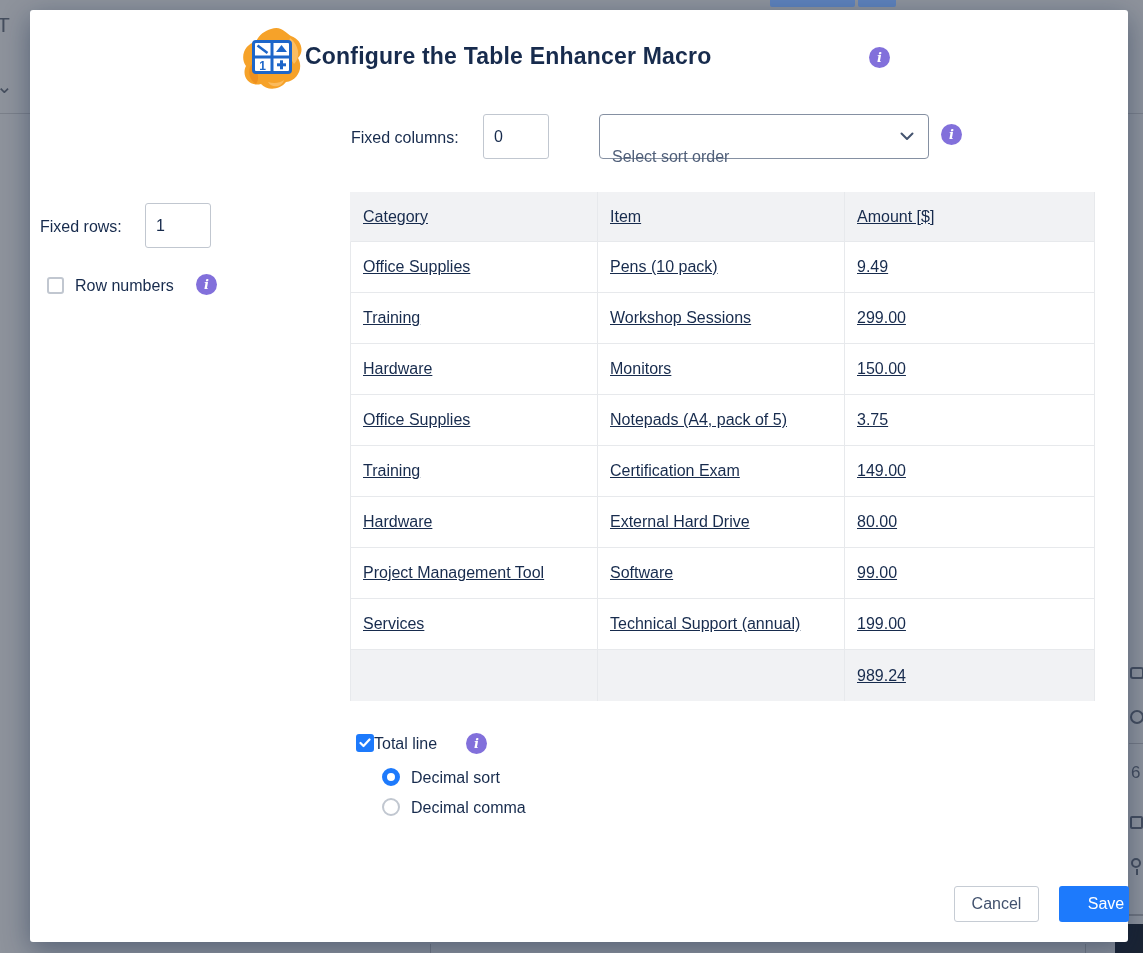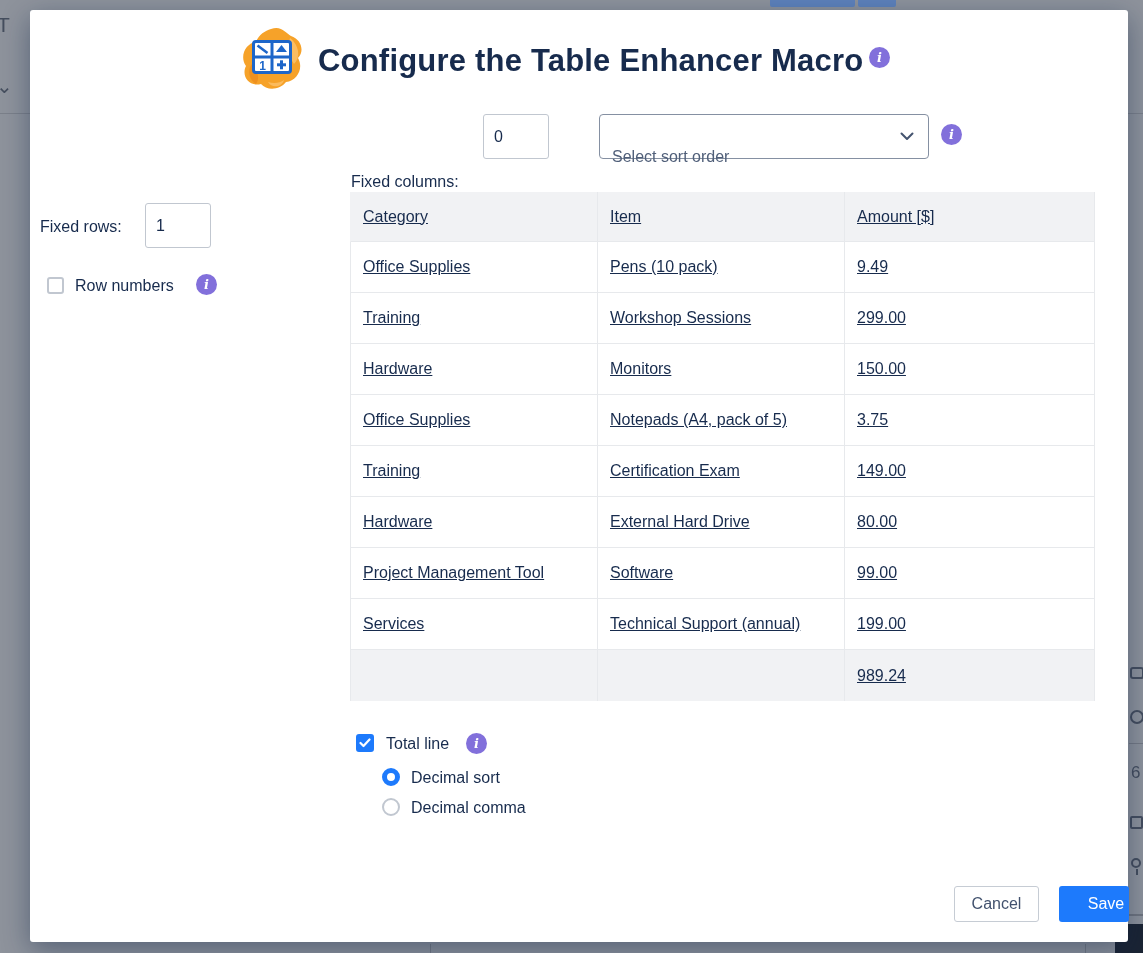--- a/index.html
+++ b/index.html
@@ -43,34 +43,34 @@
   .bg-dark-corner{left:1115px;top:924px;width:28px;height:29px;background:#1B2433;border-radius:10px 0 0 0;}
 
   
   .modal{
     position:absolute;left:30px;top:10px;width:1098px;height:932px;
     background:#fff;border-radius:3px;
     box-shadow:0 8px 28px rgba(9,30,66,.42);
   }
 
   .macro-icon{position:absolute;left:210px;top:16px;width:64px;height:64px;}
-  .dlg-title{position:absolute;left:288px;top:33px;font-size:31px;font-weight:700;letter-spacing:.2px;color:var(--navy);}
+  .dlg-title{position:absolute;left:275px;top:33px;font-size:23px;font-weight:700;letter-spacing:.2px;color:var(--navy);}
   .info-icon{
     position:absolute;width:21px;height:21px;border-radius:50%;
     background:var(--purple);color:#fff;
     display:flex;align-items:center;justify-content:center;
     font-family:"DejaVu Serif", serif;font-size:13px;font-weight:700;font-style:italic;
   }
   .info-title{left:839px;top:37px;}
   .info-sort{left:911px;top:114px;}
   .info-rownums{left:166px;top:264px;width:21px;height:21px;}
   .info-total{left:436px;top:723px;width:21px;height:21px;}
 
   .field-label{position:absolute;height:19px;line-height:19px;color:var(--navy);}
-  .lbl-fixed-cols{left:321px;top:118px;margin-top:44px;}
+  .lbl-fixed-cols{left:321px;top:118px;}
   .lbl-fixed-rows{left:10px;top:207px;}
 
   .num-input{
     position:absolute;width:66px;height:45px;border:1px solid var(--input-border);
     border-radius:3px;font-family:inherit;font-size:16px;color:var(--navy);
     padding-left:10px;outline:none;background:#fff;
   }
   .inp-fixed-cols{left:453px;top:104px;}
   .inp-fixed-rows{left:115px;top:193px;}
 
@@ -87,21 +87,21 @@
     border-radius:3px;background:#fff;cursor:pointer;
     display:flex;align-items:center;justify-content:center;
   }
   .checkbox svg{display:none;}
   .checkbox.checked{background:var(--accent);border-color:var(--accent);}
   .checkbox.checked svg{display:block;}
   .cb-rownums{left:17px;top:267px;width:17px;height:17px;}
   .cb-total{left:326px;top:724px;}
   .cb-label{position:absolute;height:20px;line-height:20px;color:var(--navy);cursor:default;}
   .lbl-rownums{left:45px;top:266px;}
-  .lbl-total{left:356px;top:724px;text-align:center;}
+  .lbl-total{left:344px;top:724px;text-align:center;}
 
   .radio{
     position:absolute;width:18px;height:18px;border-radius:50%;
     border:2px solid var(--input-border);background:#fff;cursor:pointer;
   }
   .radio.selected{border:5.5px solid var(--accent);}
   .rd-point{left:352px;top:758px;}
   .rd-comma{left:352px;top:788px;}
   .lbl-point{left:381px;top:758px;}
   .lbl-comma{left:381px;top:788px;}

